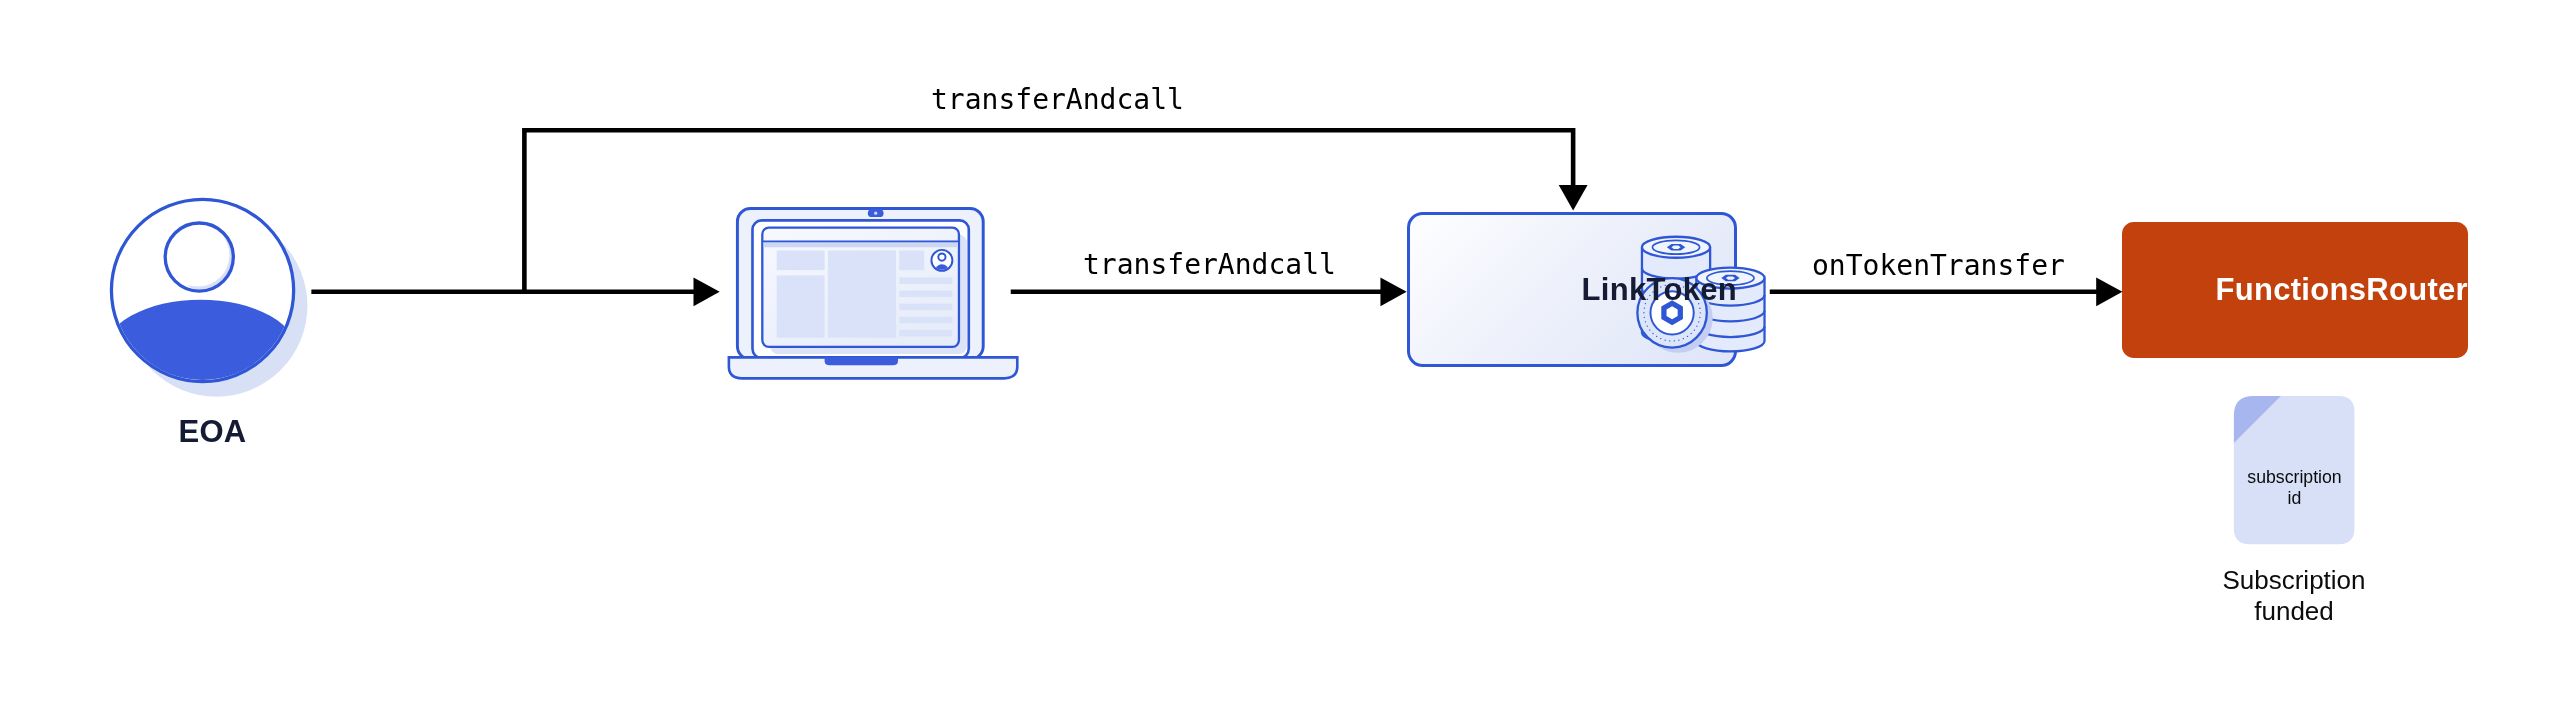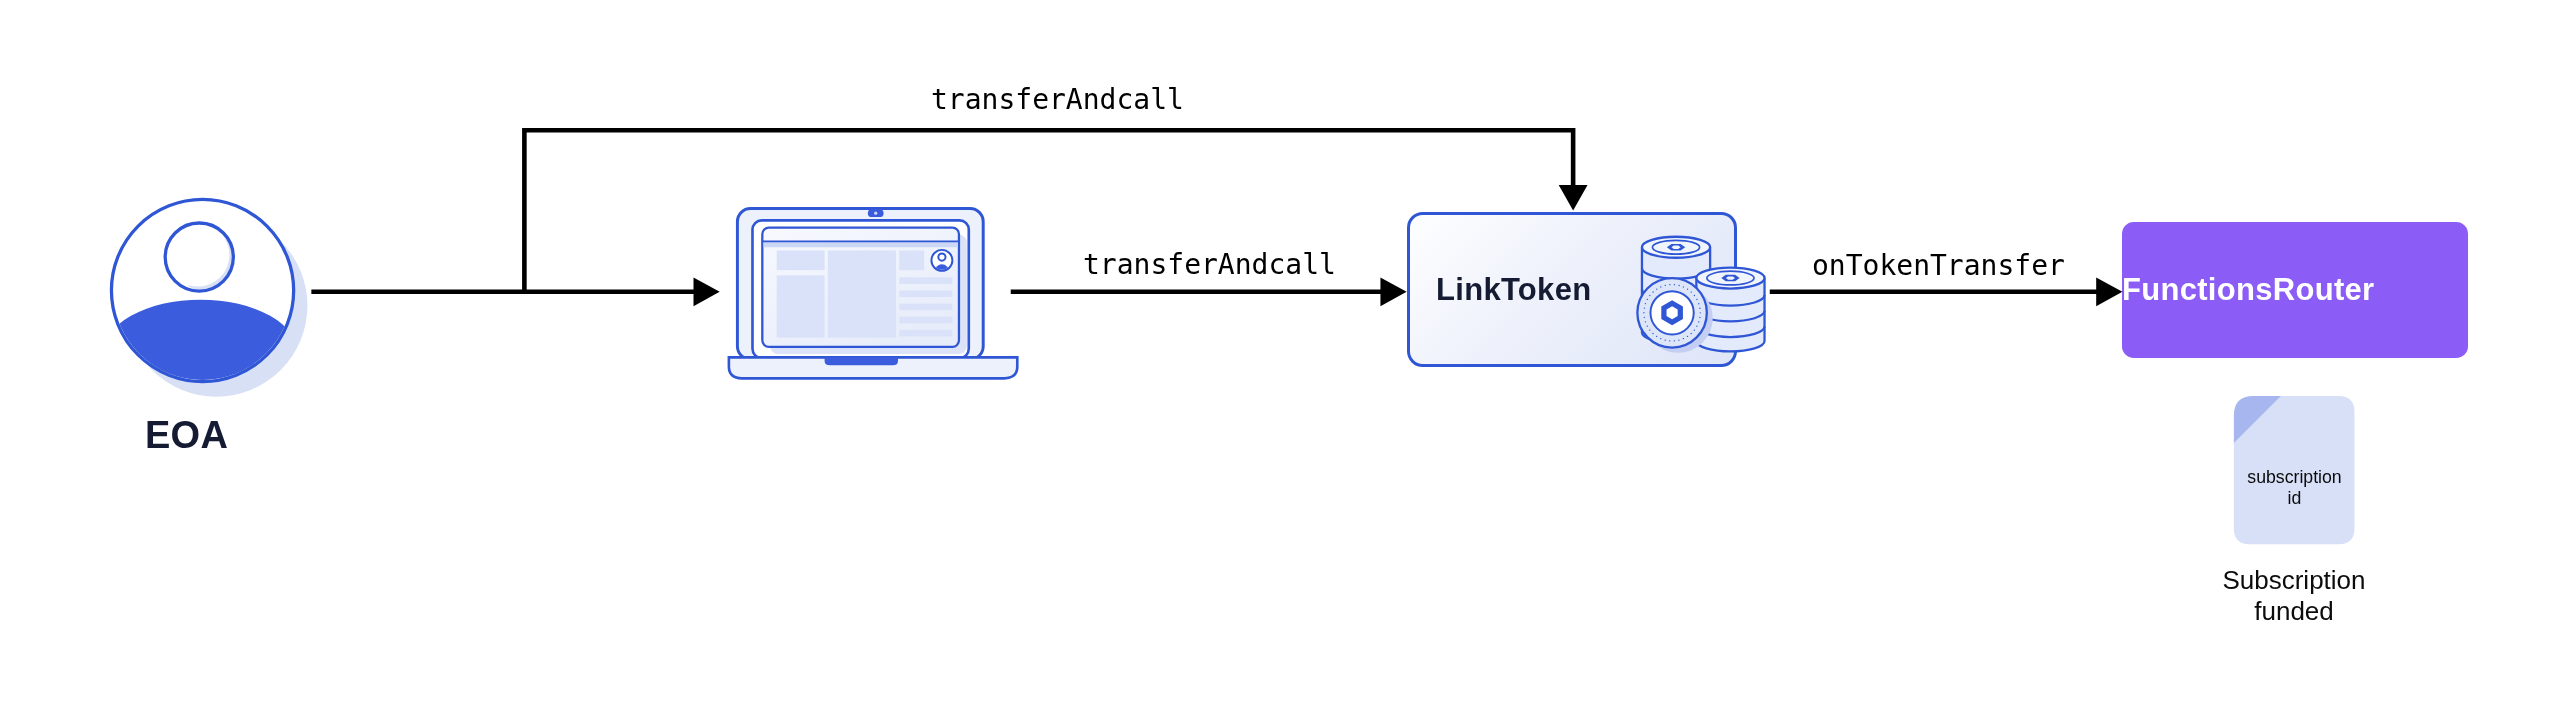--- a/index.html
+++ b/index.html
@@ -12,32 +12,32 @@
   svg.art{z-index:2;}
   .labels{z-index:3;width:2576px;height:718px;pointer-events:none;}
   .node-box{position:absolute;box-sizing:border-box;}
   .box-linktoken{
     left:1407px;top:212px;width:330px;height:155px;border-radius:15.7px;
     border:3.3px solid #2f56d5;
     background:linear-gradient(135deg,#fdfeff 0%,#eef1fb 45%,#dee5f8 100%);
   }
   .box-router{
     left:2122px;top:222px;width:346px;height:136px;border-radius:11.8px;
-    background:#8b5cf6;display:flex;align-items:center;justify-content:flex-start;
+    background:#c2410c;display:flex;align-items:center;justify-content:flex-end;
   }
   .node-label{
     position:absolute;color:#141b33;font-weight:700;text-align:center;
     letter-spacing:0.3px;
   }
-  .lbl-eoa{left:88px;top:414px;width:197px;font-size:38px;}
+  .lbl-eoa{left:114px;top:414px;width:197px;font-size:31px;}
   .lbl-app{left:709px;top:410px;width:302px;font-size:30px;}
   .lbl-linktoken{
     left:1407px;top:212px;width:330px;height:155px;display:flex;align-items:center;
     padding-left:29px;box-sizing:border-box;font-size:31px;font-weight:700;color:#141b33;
-    position:absolute;letter-spacing:0.3px;
+    position:absolute;letter-spacing:0.3px;justify-content:flex-end;
   }
   .lbl-router{color:#ffffff;font-size:31px;font-weight:700;letter-spacing:0.3px;}
   .mono-label{
     position:absolute;font-family:"DejaVu Sans Mono",monospace;font-size:28px;
     color:#000000;white-space:nowrap;
   }
   .lbl-edge-top{left:931px;top:83px;}
   .lbl-edge-mid{left:1083px;top:248px;}
   .lbl-edge-right{left:1812px;top:249px;}
   .doc-text{

